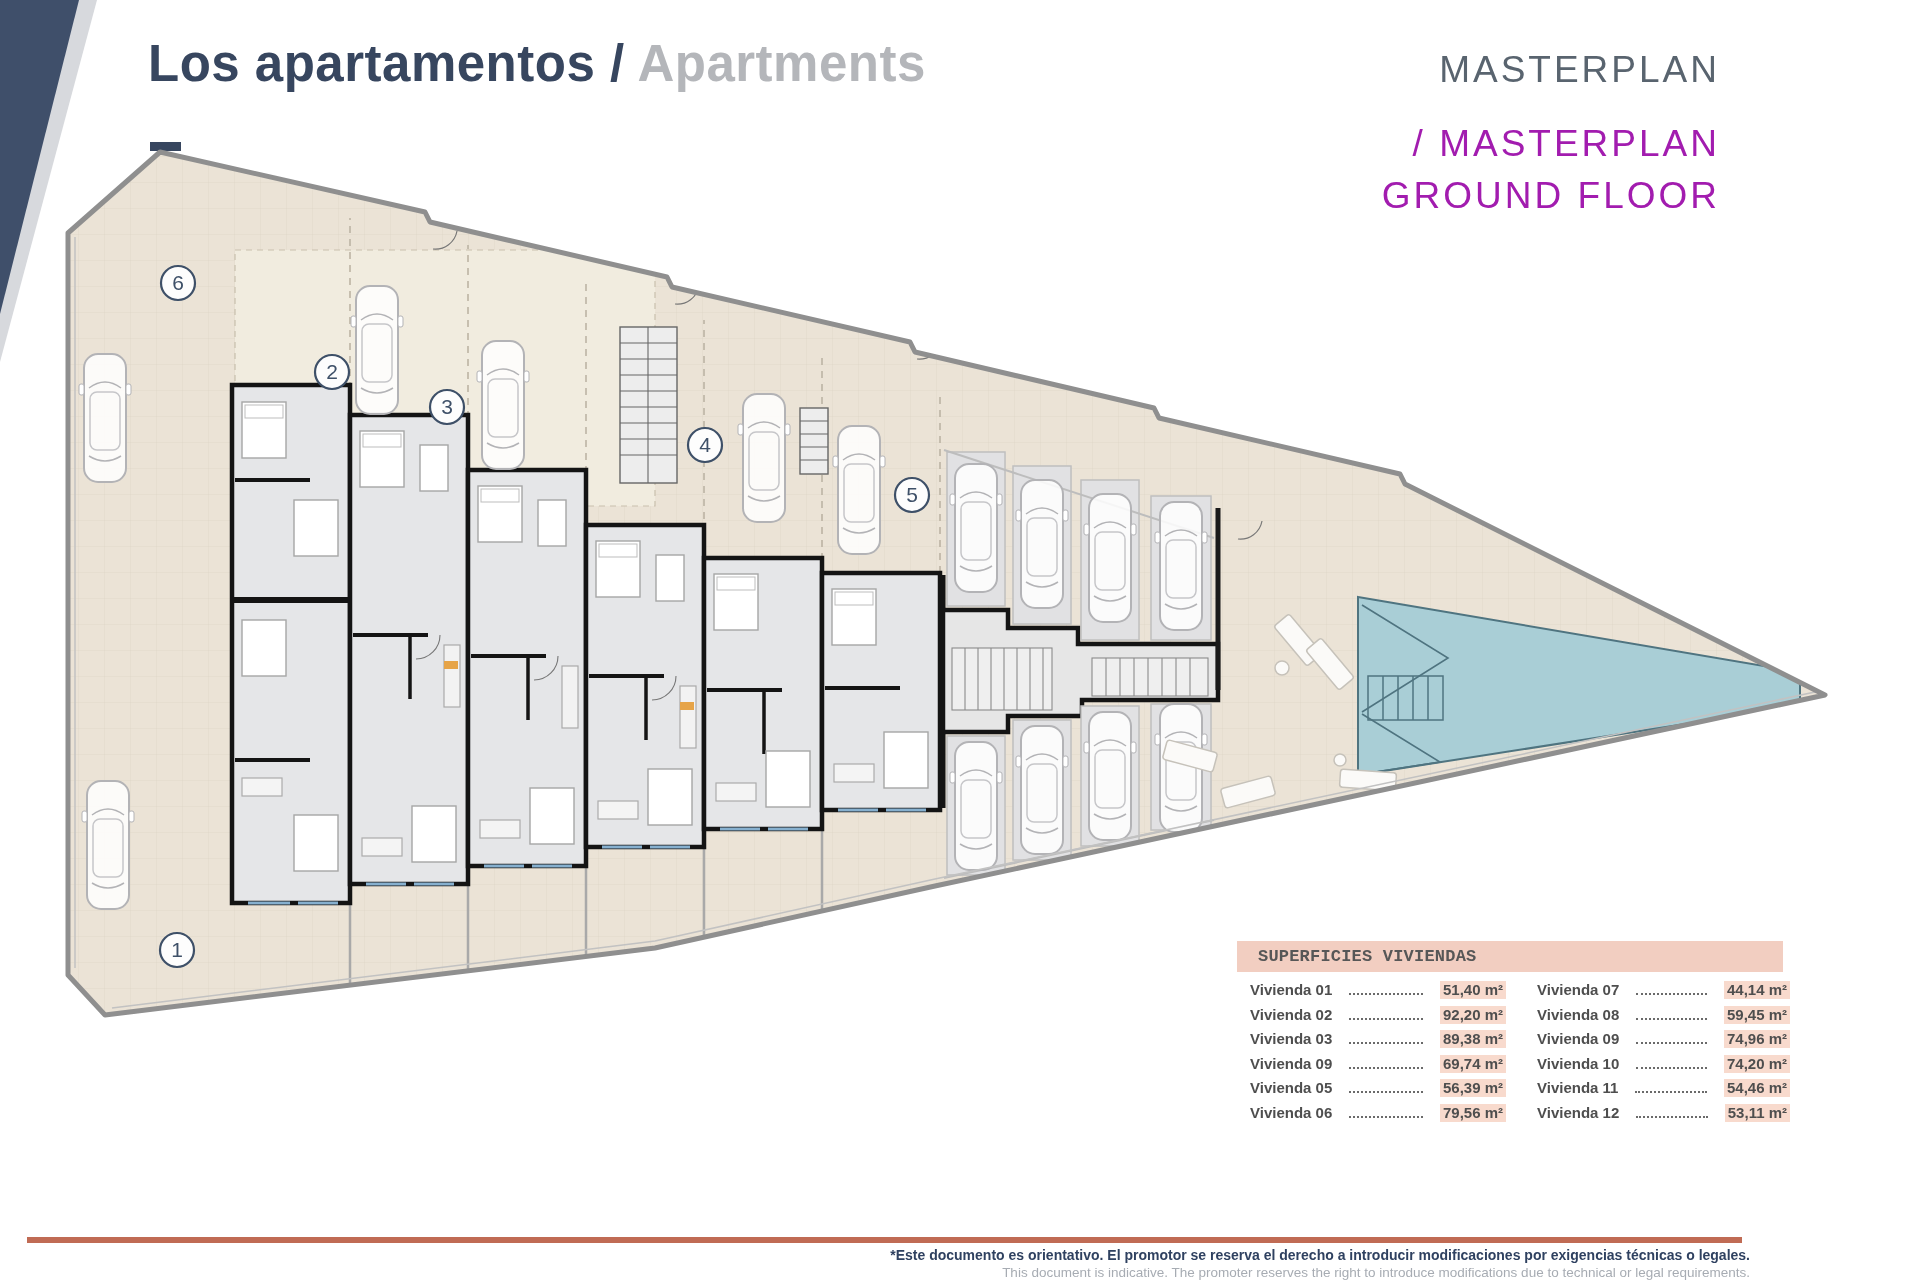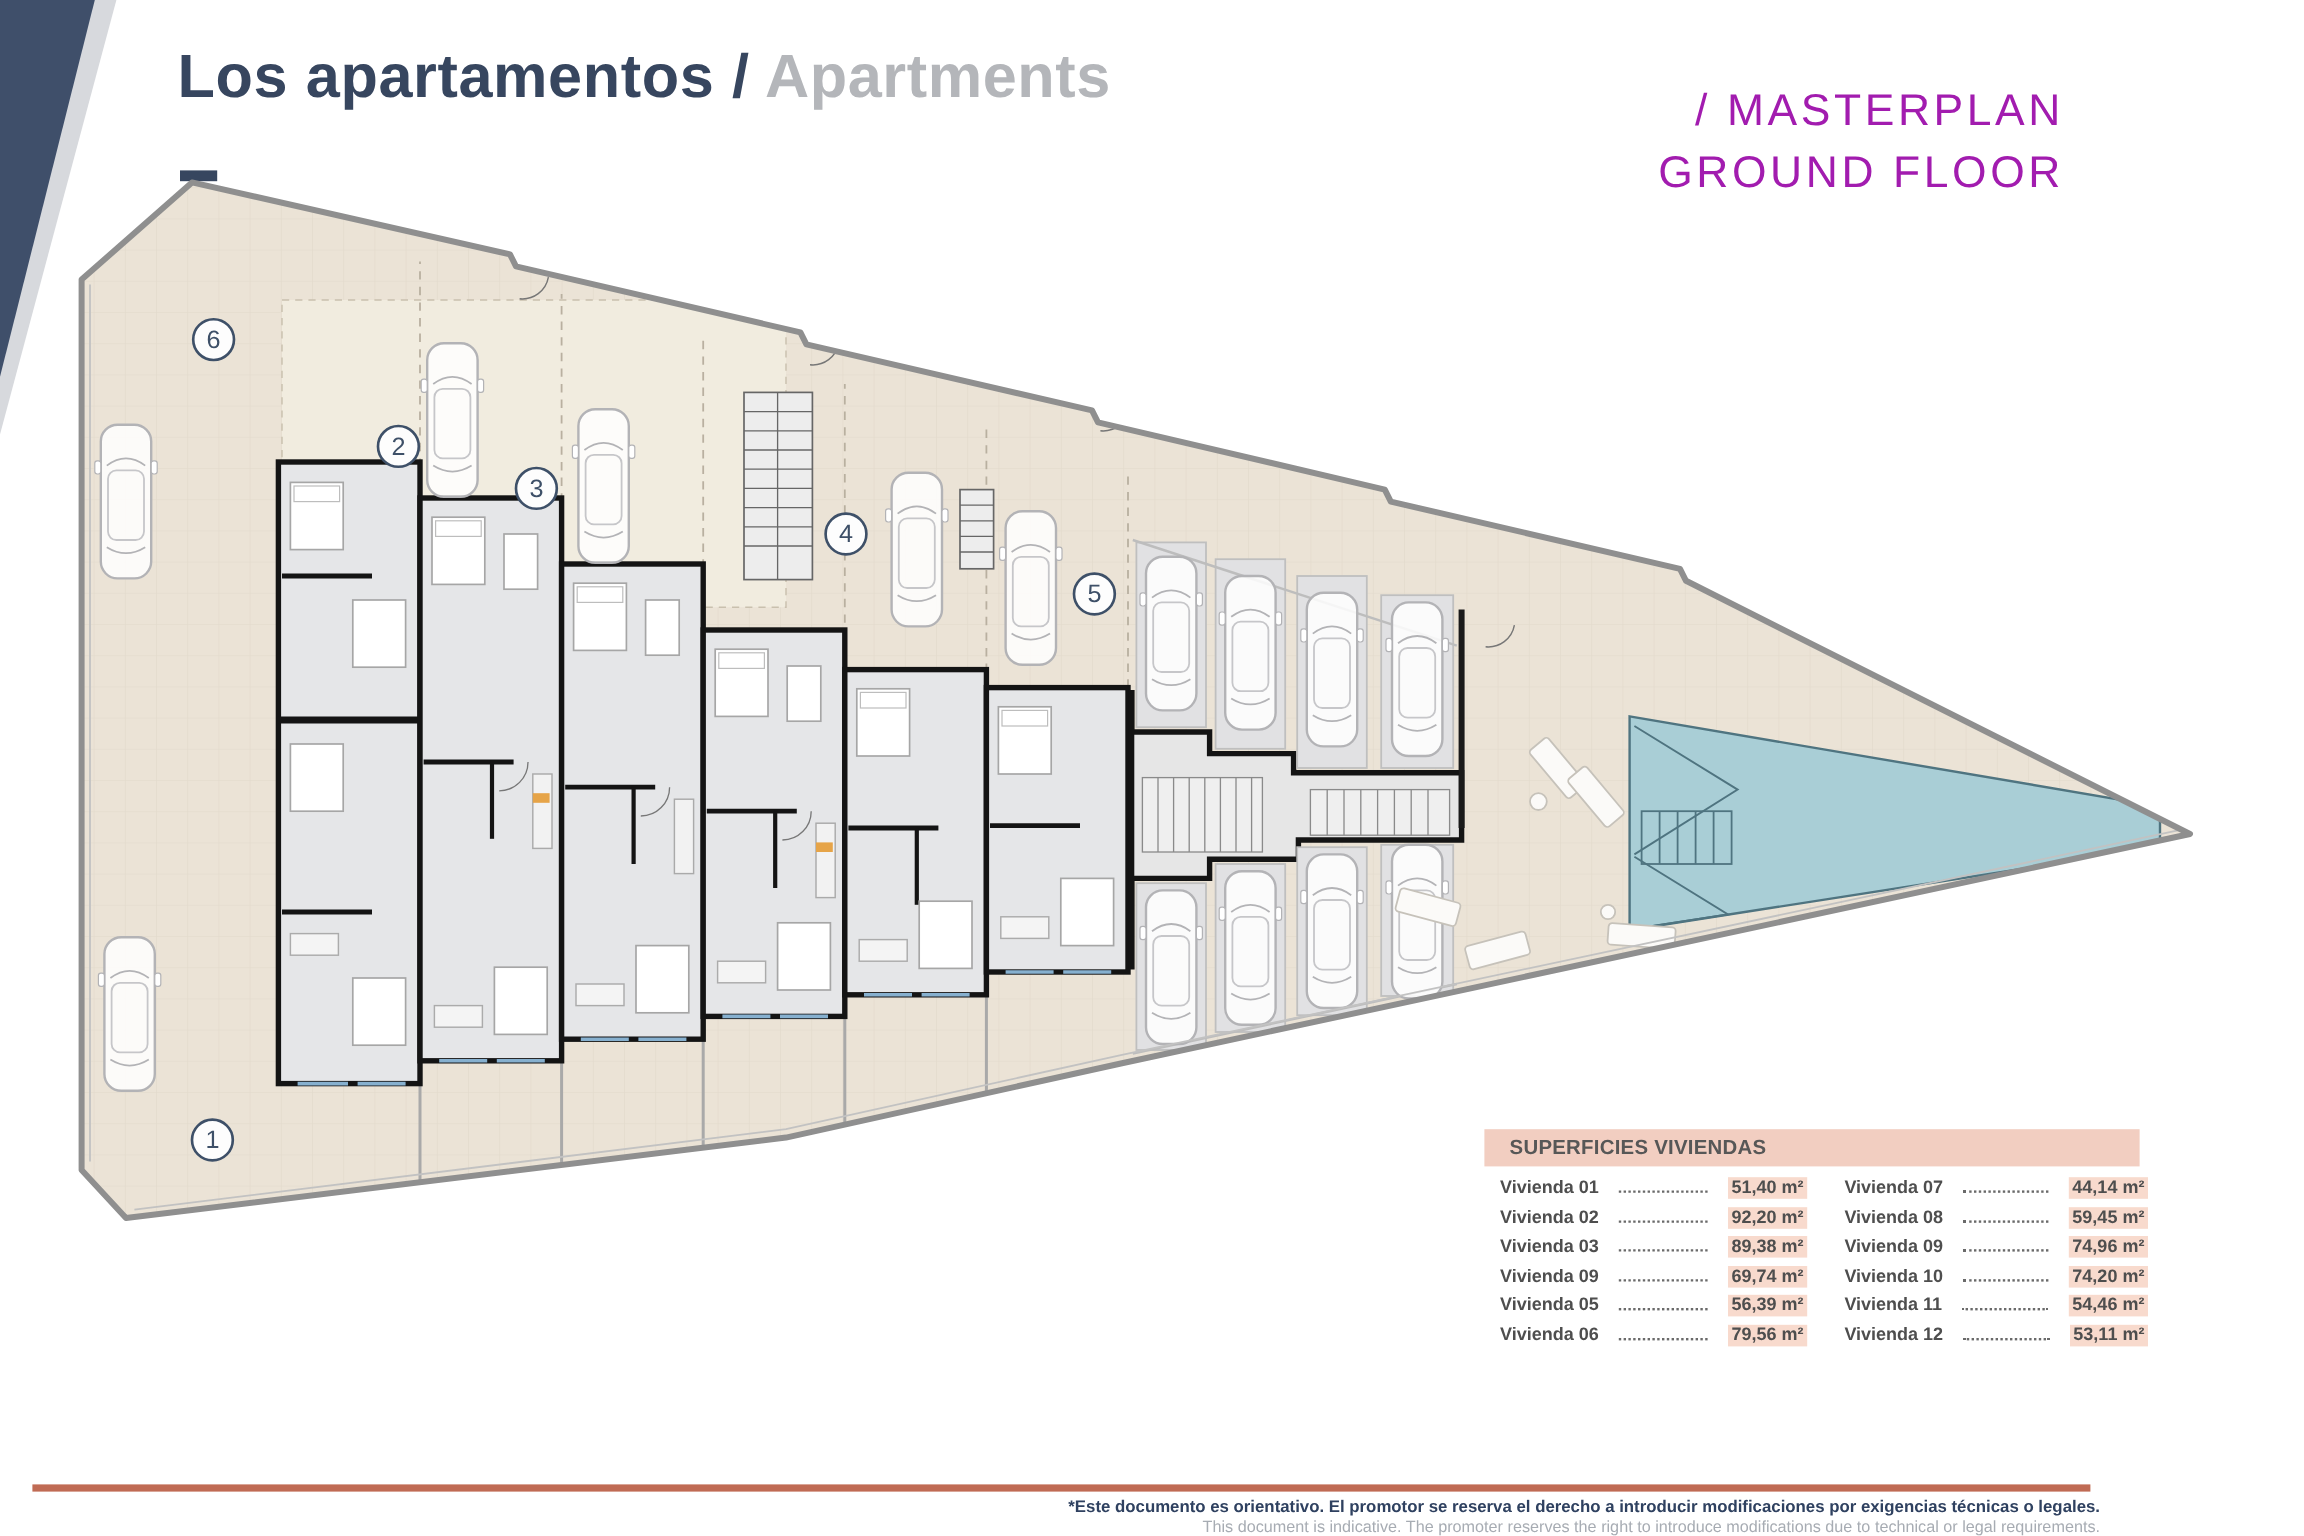--- a/index.html
+++ b/index.html
@@ -14,21 +14,21 @@
   .main-title .en{color:#b4b6ba;}
   .title-dash{position:absolute;left:150px;top:142px;width:31px;height:9px;background:#37465f;}
 
   .masterplan{position:absolute;right:200px;top:44px;text-align:right;letter-spacing:3px;}
   .masterplan .es{font-size:37px;line-height:52px;color:#59646f;font-weight:300;}
   .masterplan .en{font-size:37px;line-height:52px;color:#a21caf;font-weight:300;margin-top:22px;}
 
   
   .areas{position:absolute;left:1237px;top:941px;width:556px;}
   .areas-header{background:#f2cec1;width:546px;height:31px;line-height:31px;padding-left:21px;
-                box-sizing:border-box;font-size:17px;font-weight:700;color:#575757;letter-spacing:.2px;}
+                box-sizing:border-box;font-size:17px;font-weight:700;color:#575757;letter-spacing:.2px;font-family:Liberation Mono, monospace;}
   .areas-body{display:flex;margin-top:9px;margin-left:13px;}
   .areas-col{display:flex;flex-direction:column;}
   .areas-col.c1{width:256px;margin-right:31px;}
   .areas-col.c2{width:253px;}
   .arow{display:flex;align-items:baseline;height:24.6px;font-size:15px;font-weight:700;color:#4e4e4e;gap:12px;}
   .arow .lbl{white-space:nowrap;}
   .arow .dots{flex:1;border-bottom:2px dotted #6a6a6a;margin:0 5px 4px 5px;}
   .arow .val{background:#f8dacd;padding:0 3px 1px 3px;white-space:nowrap;}
 
   
@@ -45,20 +45,21 @@
   <svg class="corner-svg" width="120" height="380" viewBox="0 0 120 380">
     <polygon points="0,0 97,0 0,362" fill="#d7d9dd"></polygon>
     <polygon points="0,0 79,0 0,314" fill="#3f4f6a"></polygon>
   </svg>
 
   <div class="main-title"><span>Los apartamentos</span><span class="sep"> / </span><span class="en">Apartments</span></div>
   <div class="title-dash"></div>
 
   <div class="masterplan">
     <div class="es">
+      <div>MASTERPLAN</div>
     </div>
     <div class="en">
       <div>/ MASTERPLAN</div>
       <div>GROUND FLOOR</div>
     </div>
   </div>
 
   <svg width="1920" height="1280" viewBox="0 0 1920 1280" style="position:absolute;left:0;top:0;">
     <defs>
       <clipPath id="wedgeClip">

